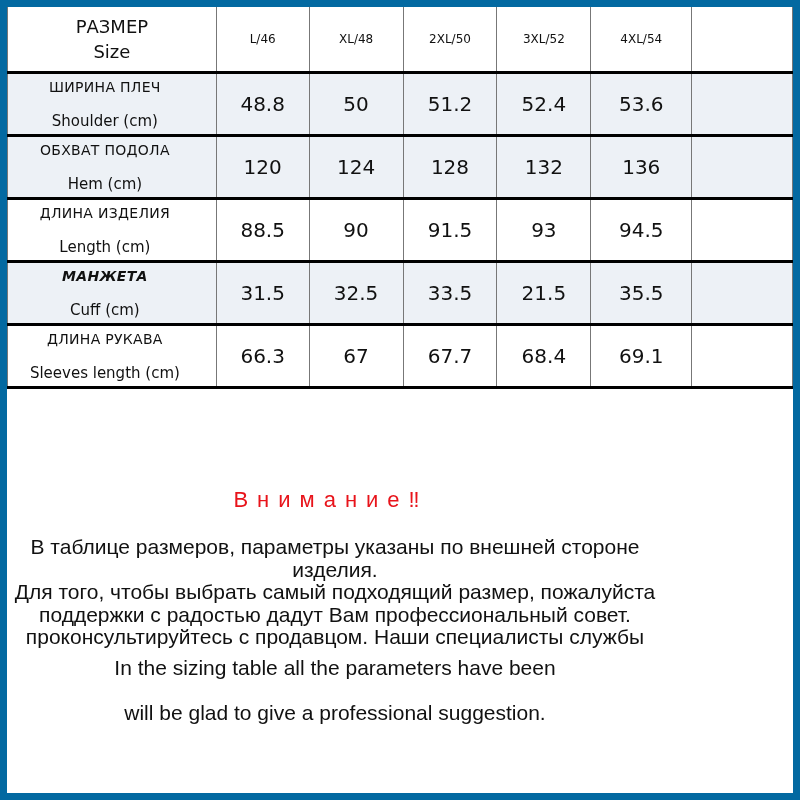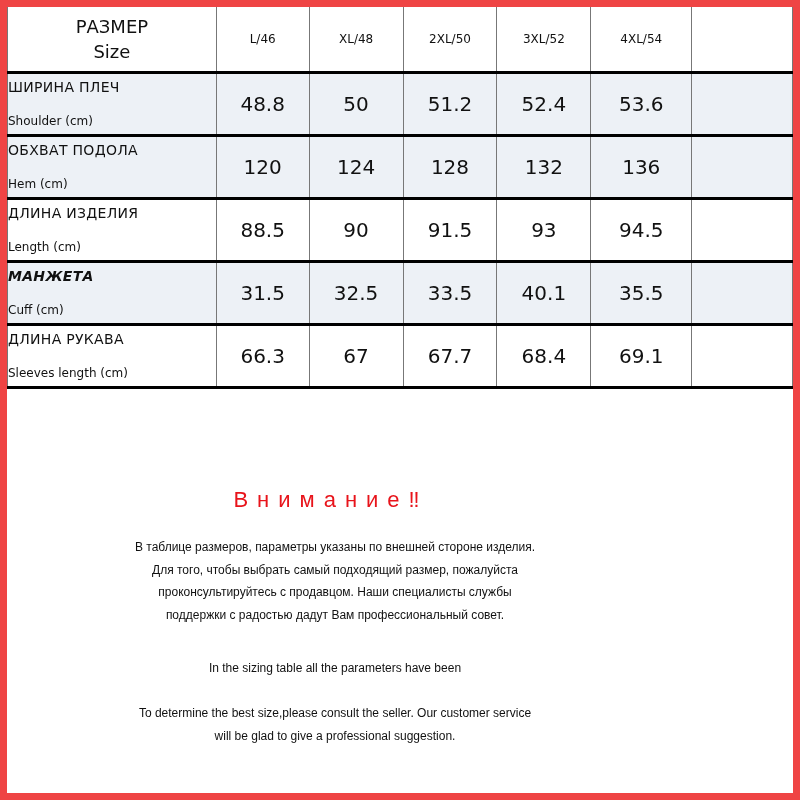--- a/index.html
+++ b/index.html
@@ -1,31 +1,31 @@
 <!DOCTYPE html>
 <html><head>
 <meta charset="utf-8">
 <style>
   html, body { margin:0; padding:0; background:#fff; }
   body { width:800px; height:800px; position:relative; overflow:hidden; font-family:"DejaVu Sans", sans-serif; color:#111; }
-  .frame { position:absolute; left:0; top:0; width:786px; height:786px; border:7px solid #ef4444; background:#fff; }
+  .frame { position:absolute; left:0; top:0; width:786px; height:786px; border:7px solid #0369a1; background:#fff; }
   table { position:absolute; left:0; top:0; border-collapse:collapse; table-layout:fixed; }
   td { border-left:1.5px solid #777; border-right:1.5px solid #777; border-top:3px solid #000; border-bottom:3px solid #000; padding:0; text-align:center; vertical-align:middle; }
   tr.shade td { background:#edf1f6; }
   tr.hdr td { border-top:none; height:64px; }
   tr.body td { height:60px; }
-  td.lbl { text-align:left; padding-right:14px; }
+  td.lbl { text-align:center; padding-right:14px; }
   .hdr-lbl { text-align:center; font-size:18px; line-height:25px; padding-left:0; }
   .ru { font-size:14px; letter-spacing:0.3px; display:block; line-height:26px; }
   .ru.bold { font-weight:bold;font-style:italic; }
-  .en { font-size:12px; display:block; line-height:26px;margin-top:8px; }
+  .en { font-size:15px; display:block; line-height:26px;margin-top:8px; }
   .val { font-size:20px; }
   .size { font-size:12px; }
   .title { position:absolute; left:0; width:648px; top:480px; text-align:center; color:#e8141b; font-family:"Liberation Sans", sans-serif; font-size:22px; letter-spacing:9px; }
-  .para { position:absolute; left:0; width:656px; text-align:center; font-family:"Liberation Sans", sans-serif; font-size:12px; line-height:22.5px; color:#111; }
+  .para { position:absolute; left:0; width:656px; text-align:center; font-family:"Liberation Sans", sans-serif; font-size:21px; line-height:22.5px; color:#111; }
   .p1 { top:529px; }
   .p2 { top:650px; }
   .p3 { top:695px; }
   .p2 span, .p3 span, .p1 span { display:block; }
 </style>
 </head>
 <body>
 
 <div class="frame">
   <table>
@@ -88,21 +88,21 @@
       <td class="val"></td>
     </tr>
     <tr class="body shade">
       <td class="lbl">
             <span class="ru bold">МАНЖЕТА</span>
             <span class="en">Cuff (cm)</span>
           </td>
       <td class="val">31.5</td>
       <td class="val">32.5</td>
       <td class="val">33.5</td>
-      <td class="val">40.1</td>
+      <td class="val">21.5</td>
       <td class="val">35.5</td>
       <td class="val"></td>
     </tr>
     <tr class="body">
       <td class="lbl">
             <span class="ru">ДЛИНА  РУКАВА</span>
             <span class="en">Sleeves  length  (cm)</span>
           </td>
       <td class="val">66.3</td>
       <td class="val">67</td>
@@ -112,25 +112,24 @@
       <td class="val"></td>
     </tr>
   </tbody>
     </table>
 
   <div class="title">Внимание‼</div>
 
   <div class="para p1">
     <span>В таблице размеров, параметры указаны по внешней стороне изделия.</span>
     <span>Для того, чтобы выбрать самый подходящий размер, пожалуйста</span>
+    <span>поддержки с радостью дадут Вам профессиональный совет.</span>
     <span>проконсультируйтесь с продавцом. Наши специалисты службы</span>
-    <span>поддержки с радостью дадут Вам профессиональный совет.</span>
   </div>
 
   <div class="para p2">
     <span>In the sizing table all the parameters have been</span>
   </div>
 
   <div class="para p3">
-    <span>To determine the best size,please consult the seller. Our customer service</span>
     <span>will be glad to give a professional suggestion.</span>
   </div>
 </div>
 
 </body></html>

